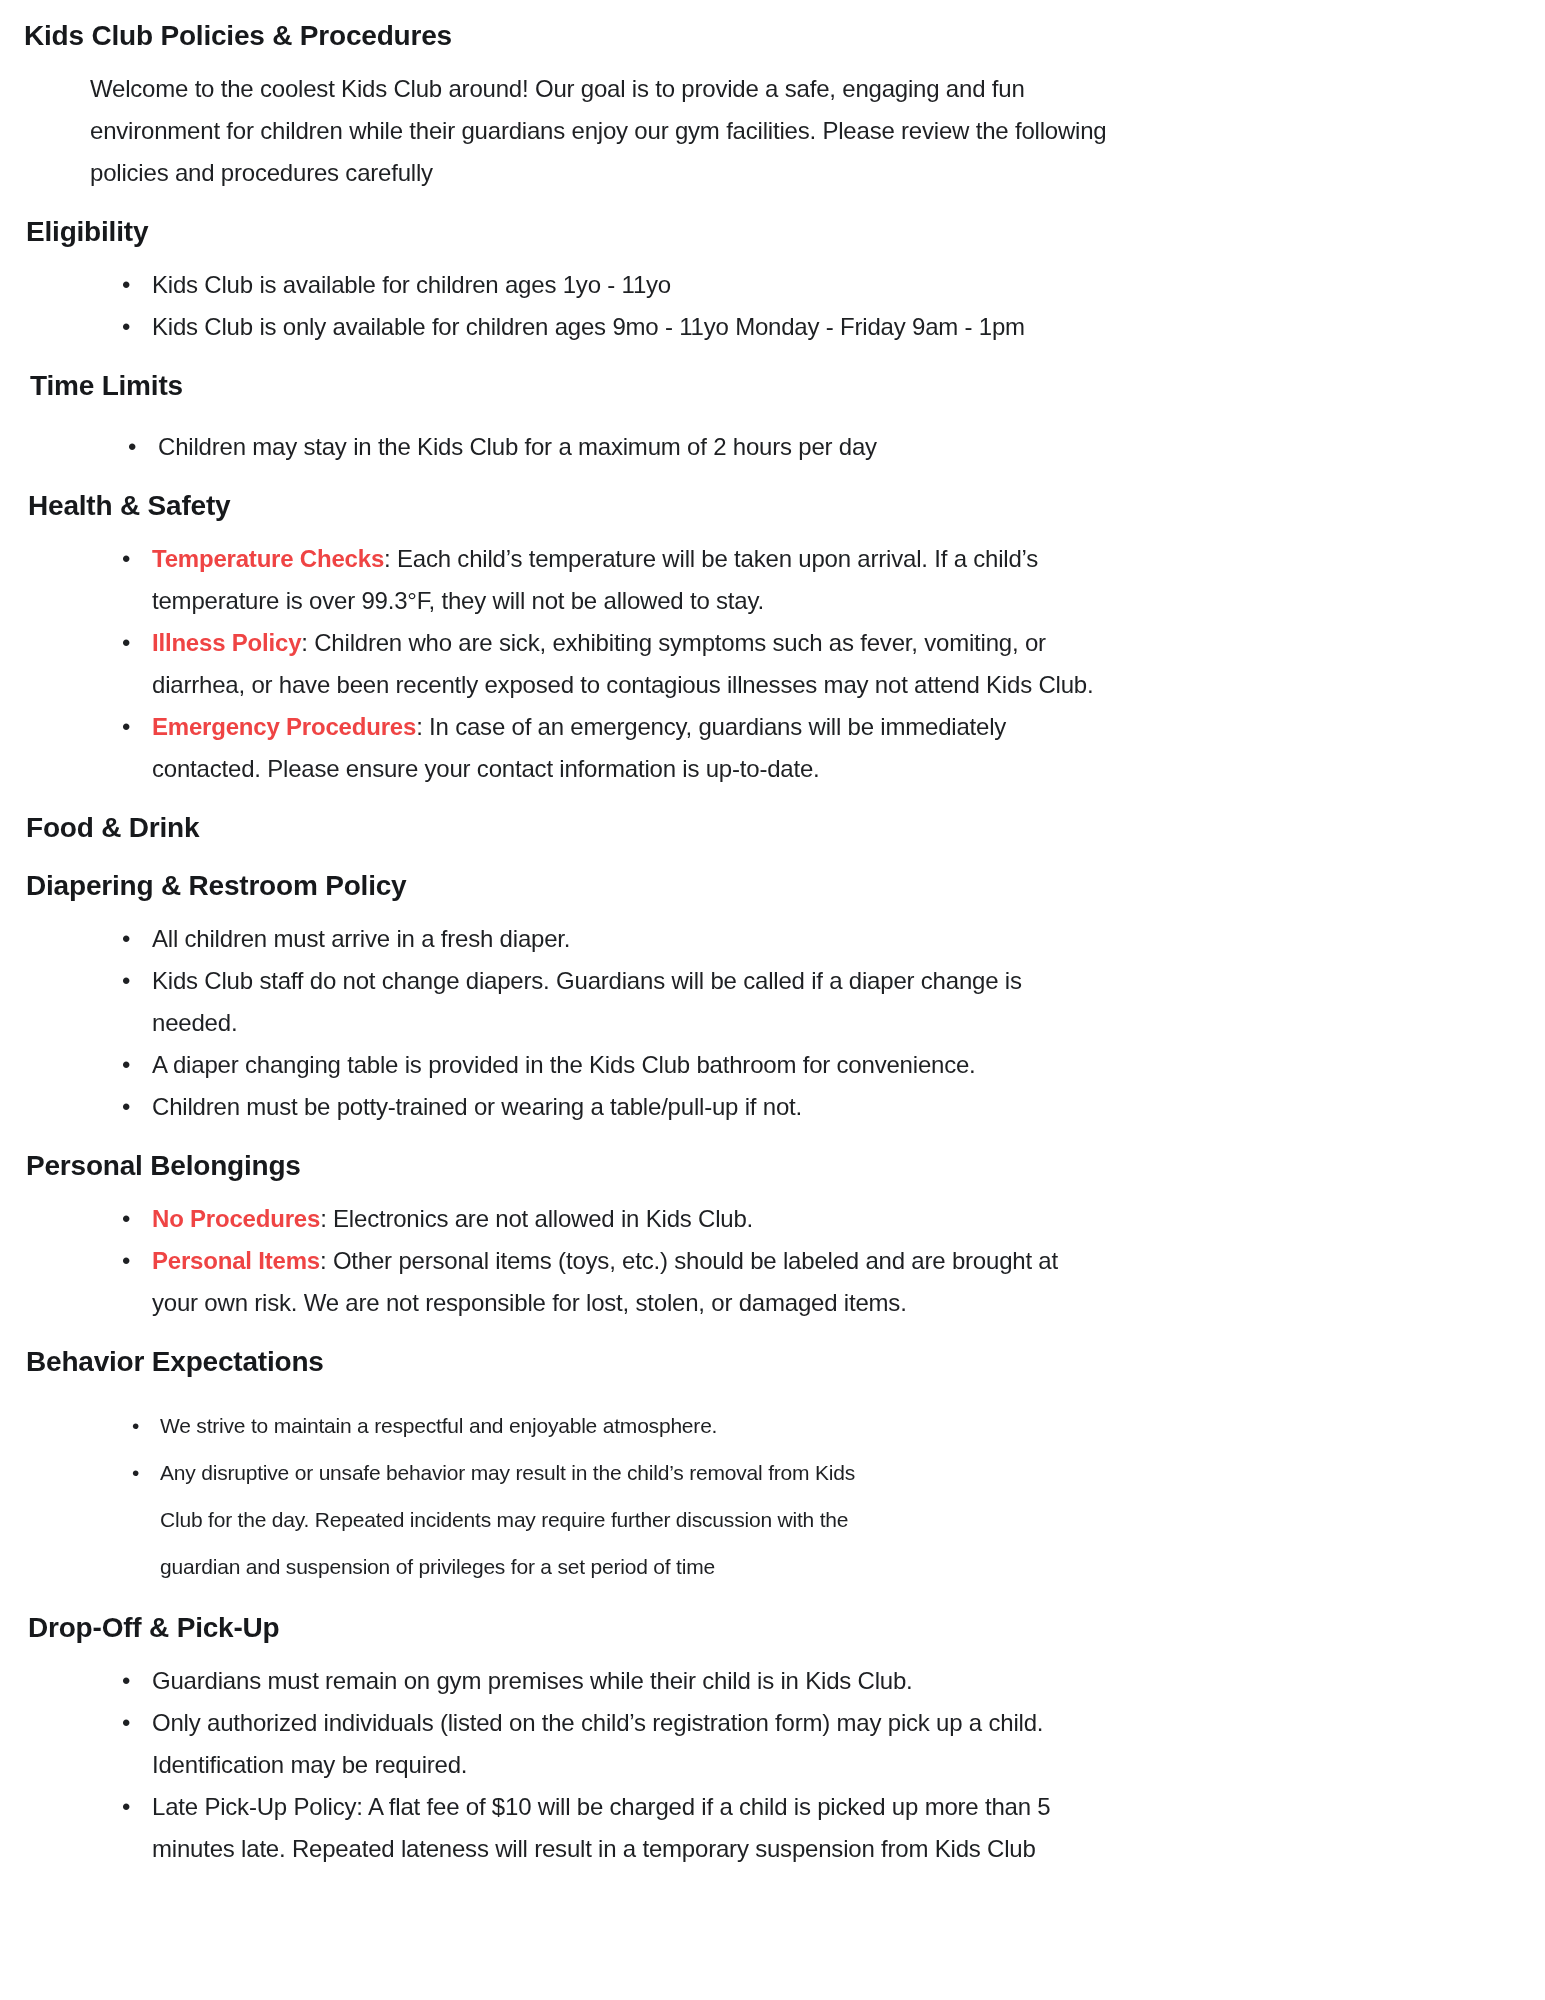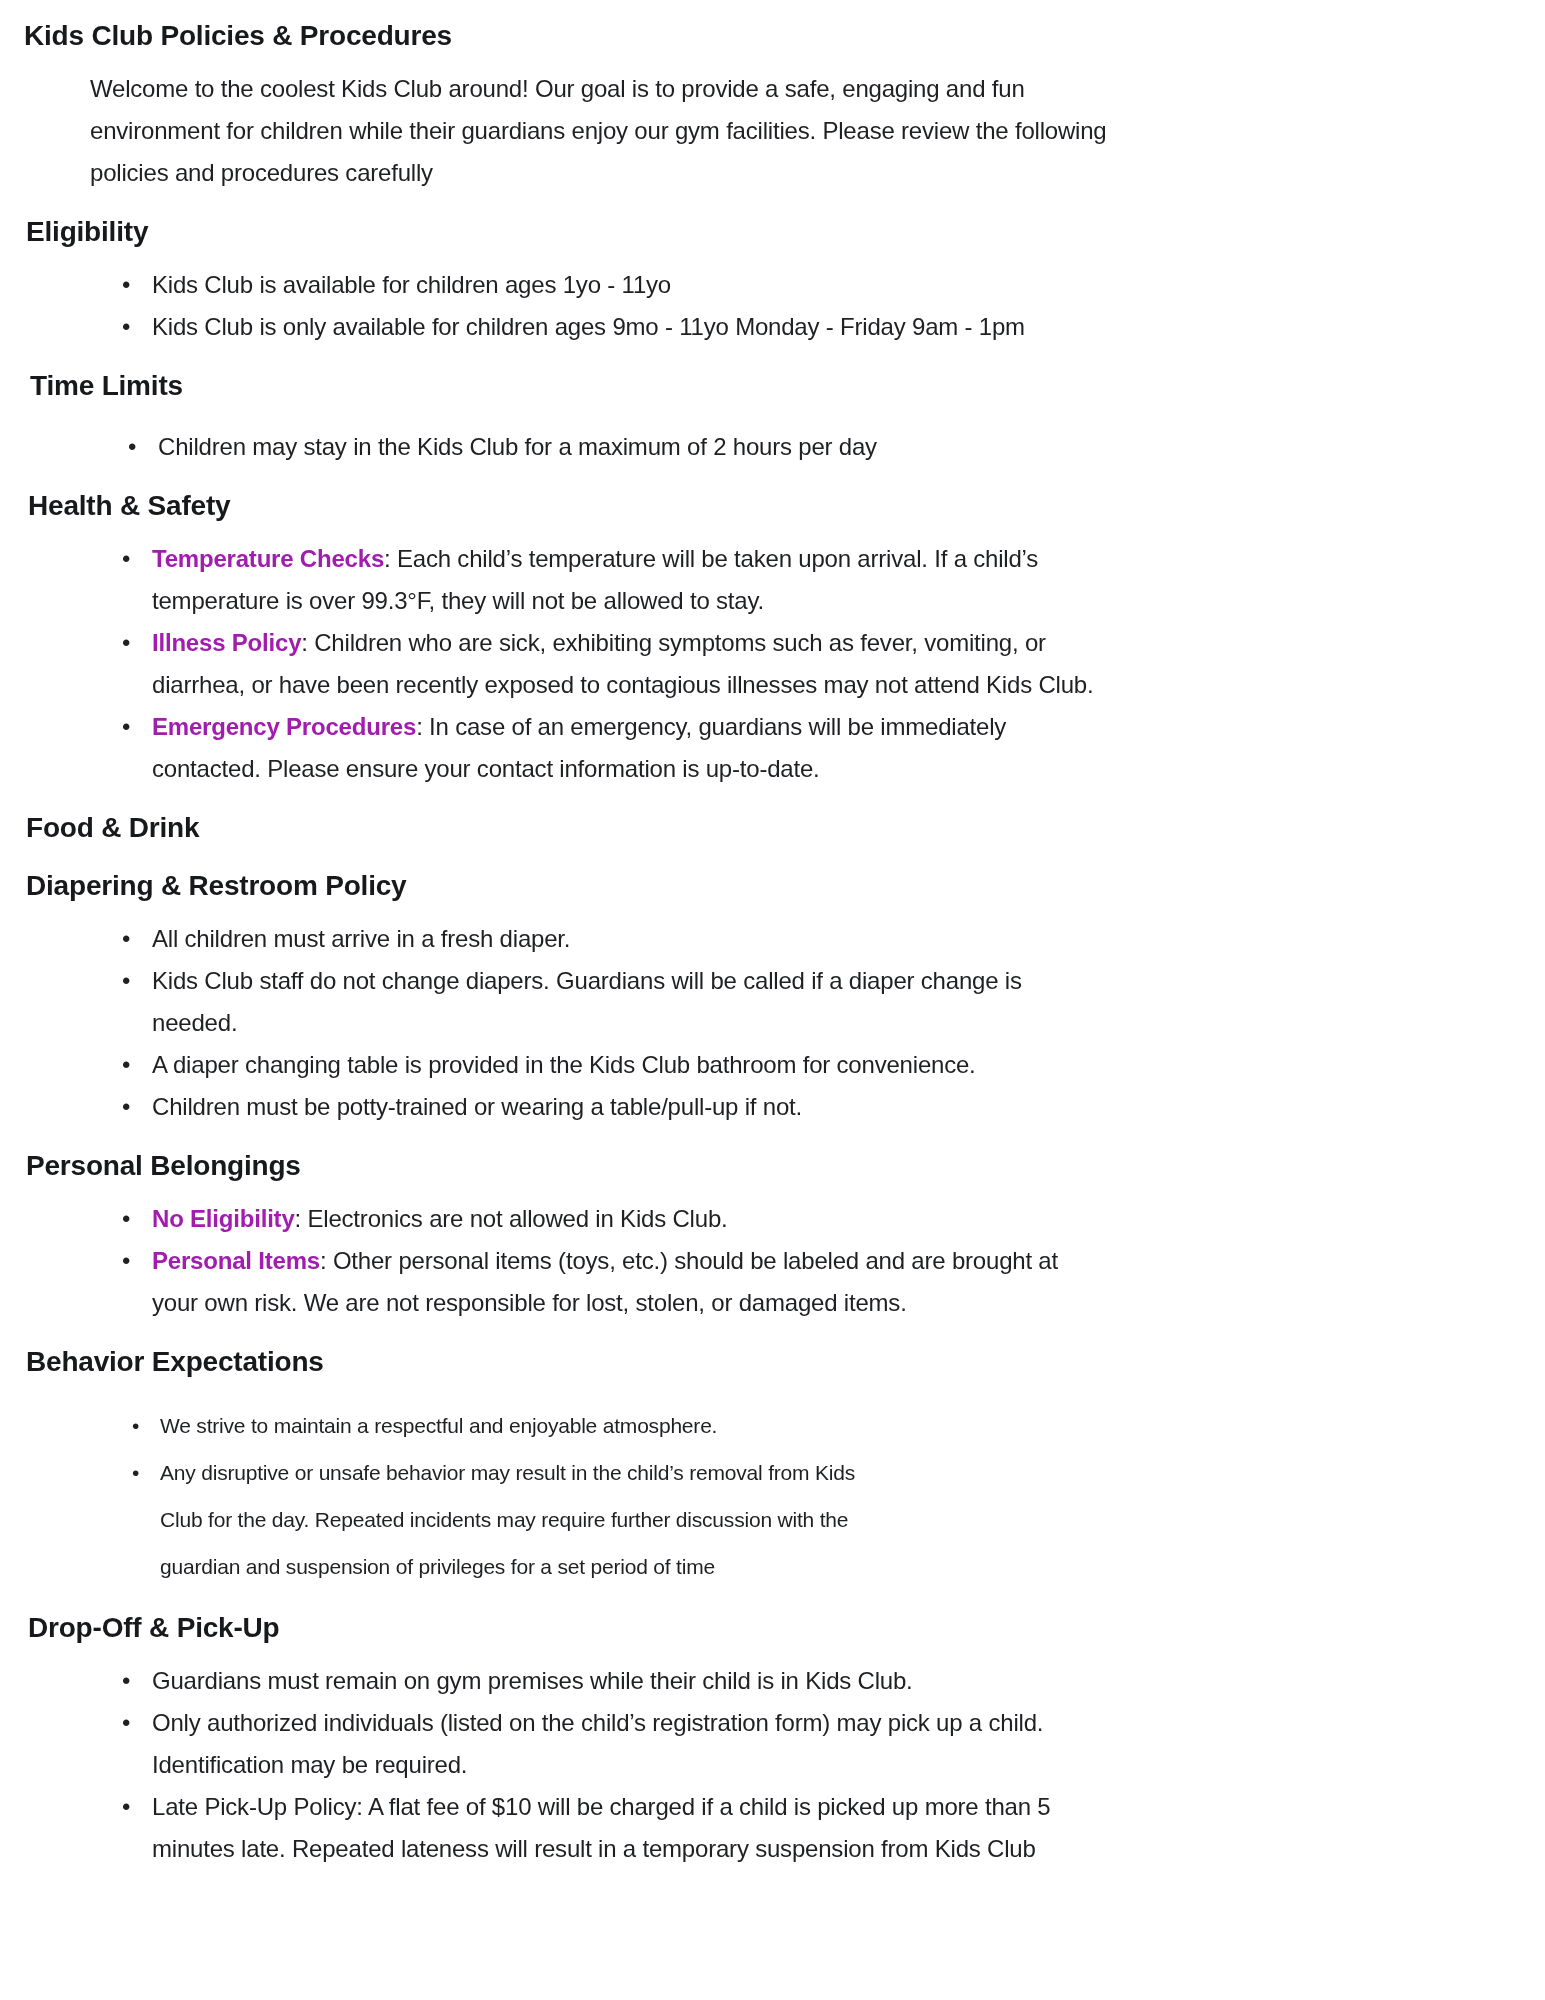--- a/index.html
+++ b/index.html
@@ -69,21 +69,21 @@
   section:nth-of-type(7) ul {
     font-size: 21px;
     line-height: 47px;
   }
   section:nth-of-type(7) li { padding-left: 138px; }
   section:nth-of-type(7) li::before { left: 110px; }
   section:nth-of-type(2) li { padding-left: 136px; }
   section:nth-of-type(2) li::before { left: 106px; }
   .lead {
     font-weight: 700;
-    color: #a21caf;
+    color: #ef4444;
   }
 </style>
 </head>
 <body>
 
 <main class="page">
   <h1 class="doc-title">Kids Club Policies &amp; Procedures</h1>
 
   <p class="intro">Welcome to the coolest Kids Club around! Our goal is to provide a safe, engaging and fun<br>environment for children while their guardians enjoy our gym facilities. Please review the following<br>policies and procedures carefully</p>
 
@@ -124,21 +124,21 @@
           <li>All children must arrive in a fresh diaper.</li>
           <li>Kids Club staff do not change diapers. Guardians will be called if a diaper change is<br>needed.</li>
           <li>A diaper changing table is provided in the Kids Club bathroom for convenience.</li>
           <li>Children must be potty-trained or wearing a table/pull-up if not.</li>
         </ul>
   </section>
 
   <section>
     <h2>Personal Belongings</h2>
     <ul>
-          <li><span class="lead">No Eligibility</span>: Electronics are not allowed in Kids Club.</li>
+          <li><span class="lead">No Procedures</span>: Electronics are not allowed in Kids Club.</li>
           <li><span class="lead">Personal Items</span>: Other personal items (toys, etc.) should be labeled and are brought at<br>your own risk. We are not responsible for lost, stolen, or damaged items.</li>
         </ul>
   </section>
 
   <section>
     <h2>Behavior Expectations</h2>
     <ul>
           <li>We strive to maintain a respectful and enjoyable atmosphere.</li>
           <li>Any disruptive or unsafe behavior may result in the child’s removal from Kids<br>Club for the day. Repeated incidents may require further discussion with the<br>guardian and suspension of privileges for a set period of time</li>
         </ul>

